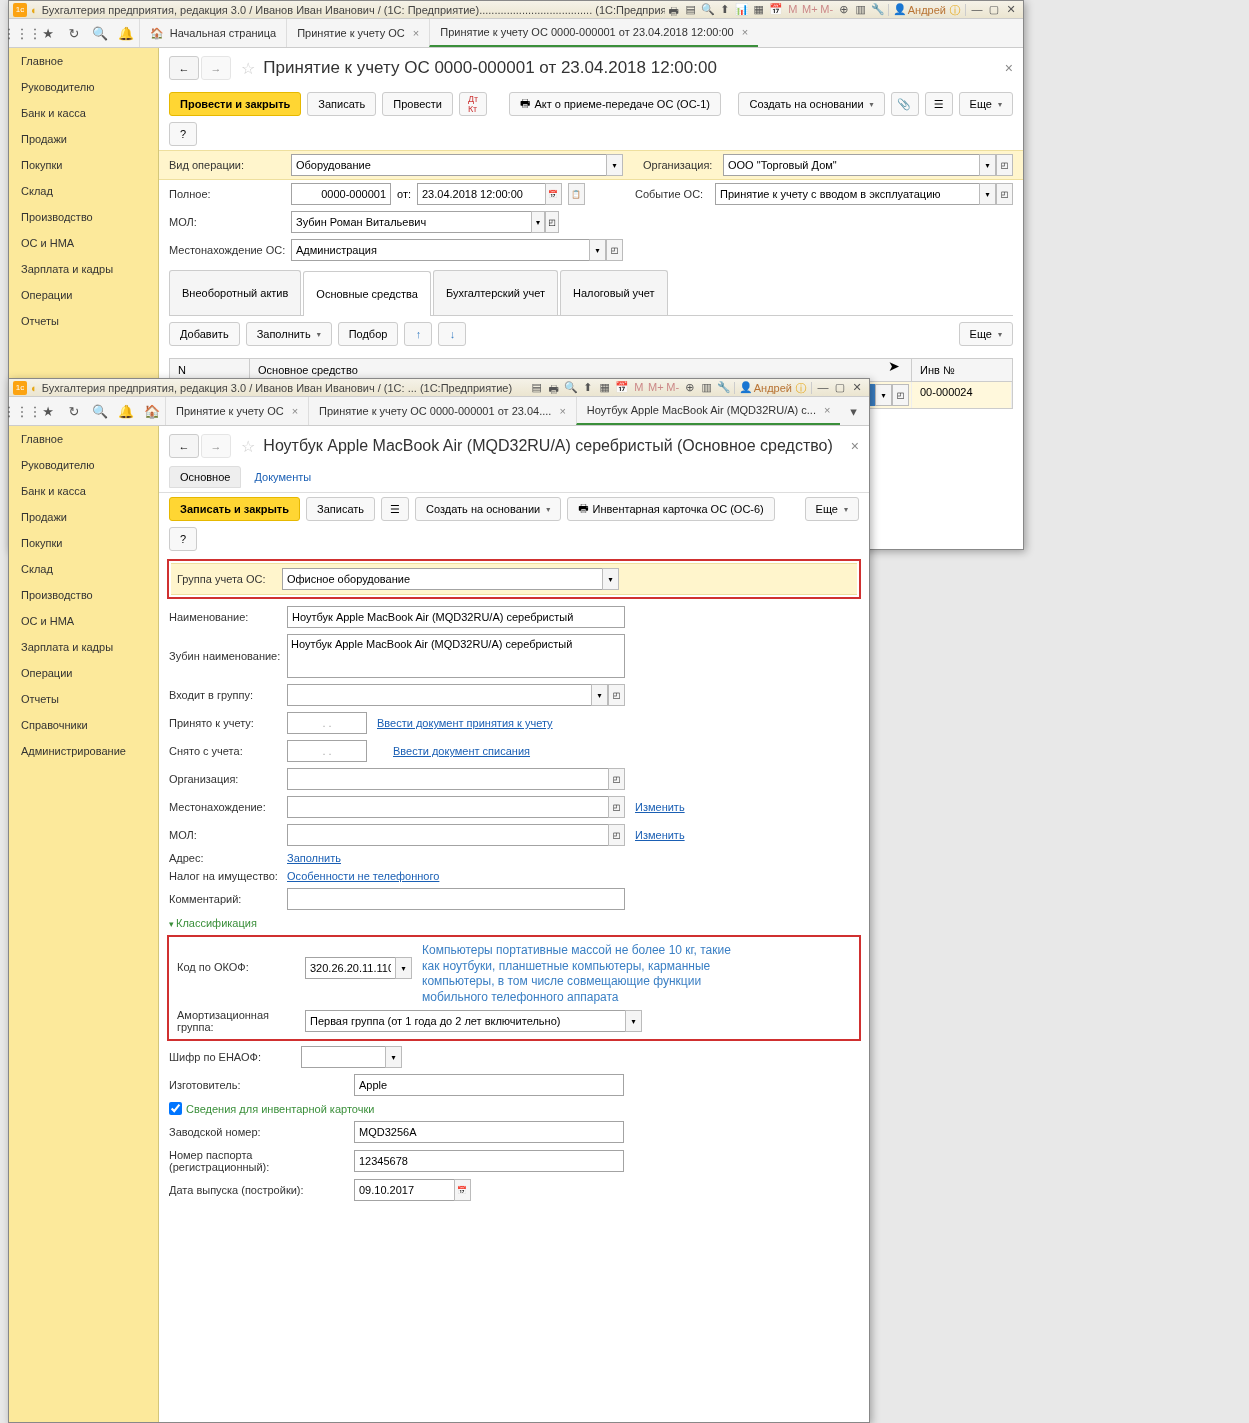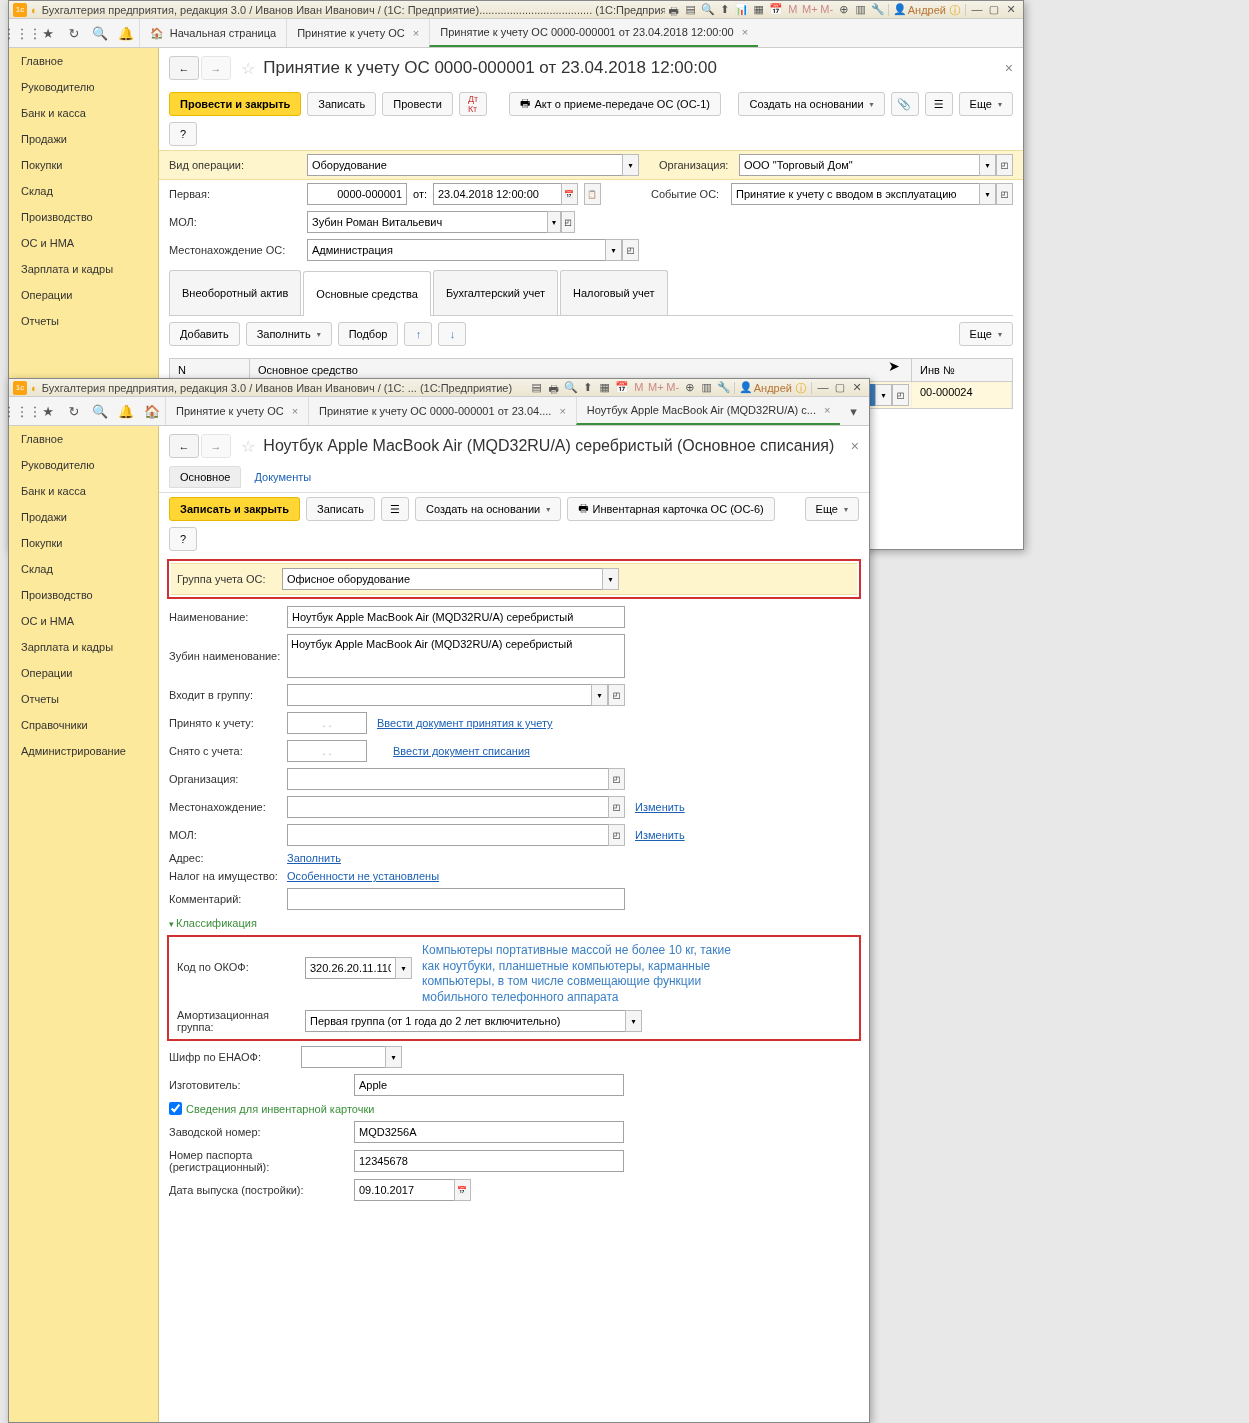--- a/index.html
+++ b/index.html
@@ -24,21 +24,21 @@
 .star{font-size:16px;color:#ccc;margin:0 8px}
 .ptitle{font-size:17px;color:#333}
 .closex{margin-left:auto;font-size:14px;cursor:pointer;color:#888}
 .toolbar{display:flex;align-items:center;padding:4px 10px;gap:6px;flex-wrap:wrap}
 .btn{height:24px;padding:0 10px;border:1px solid #ccc;border-radius:3px;background:#f8f8f8;cursor:pointer;display:flex;align-items:center;white-space:nowrap}
 .btn.primary{background:#ffd633;border-color:#e6b800;font-weight:bold}
 .btn.icon{padding:0;width:28px;justify-content:center}
 .btn.split::after{content:"▾";margin-left:6px;font-size:8px;color:#666}
 .formrow{display:flex;align-items:center;padding:3px 10px}
 .formrow.hl{background:#fff5cc;border-top:1px solid #eedf9e;border-bottom:1px solid #eedf9e}
-.flabel{width:138px;color:#333}
+.flabel{width:122px;color:#333}
 .flabel2{width:105px;color:#333}
 .input{height:22px;border:1px solid #a3a3a3;padding:0 4px;background:#fff}
 .dd{position:relative;display:flex}
 .dd .input{border-right:none}
 .ddbtn{width:17px;height:22px;border:1px solid #bbb;background:#f5f5f5;display:flex;align-items:center;justify-content:center;font-size:8px;cursor:pointer}
 .subtabs{display:flex;border-bottom:1px solid #ccc;margin:6px 10px 0}
 .subtab{padding:16px 12px;border:1px solid #ccc;border-bottom:none;margin-right:2px;background:#f5f5f5;cursor:pointer;border-radius:3px 3px 0 0}
 .subtab.active{background:#fff;position:relative;top:1px}
 .table{margin:6px 10px;border:1px solid #ccc}
 .thead{display:flex;background:#f5f5f5;border-bottom:1px solid #ccc}
@@ -149,21 +149,21 @@
             <div class="ddbtn">▾</div>
           </div>
         <span class="flabel" style="width:80px;margin-left:20px">Организация:</span>
         <div class="dd" style="flex:1">
             <input class="input" style="flex: 1 1 0%;" value="ООО &quot;Торговый Дом&quot;">
             <div class="ddbtn">▾</div>
             <div class="ddbtn">◰</div>
           </div>
       </div>
       <div class="formrow">
-        <span class="flabel">Первая:</span>
+        <span class="flabel">Полное:</span>
         <input class="input" style="width: 100px; text-align: right;" value="0000-000001">
         <span style="margin:0 6px">от:</span>
         <div class="dd">
             <input class="input" style="width: 128px;" value="23.04.2018 12:00:00">
             <div class="ddbtn">📅</div>
           </div>
         <div class="ddbtn" style="margin-left:6px">📋</div>
         <span class="flabel" style="width:80px;margin-left:50px">Событие ОС:</span>
         <div class="dd" style="flex:1">
             <input class="input" style="flex: 1 1 0%;" value="Принятие к учету с вводом в эксплуатацию">
@@ -285,21 +285,21 @@
       <div class="sitem">Операции</div>
       <div class="sitem">Отчеты</div>
       <div class="sitem">Справочники</div>
       <div class="sitem">Администрирование</div>
     </div>
     <div class="content">
       <div class="pagehead">
         <div class="navbtn">←</div>
         <div class="navbtn" style="opacity:.5">→</div>
         <span class="star">☆</span>
-        <span class="ptitle" style="font-size:16px">Ноутбук Apple MacBook Air (MQD32RU/A) серебристый (Основное списания)</span>
+        <span class="ptitle" style="font-size:16px">Ноутбук Apple MacBook Air (MQD32RU/A) серебристый (Основное средство)</span>
         <span class="closex">×</span>
       </div>
       <div style="padding:0 10px 4px;border-bottom:1px solid #ddd">
         <span style="background:#eee;border:1px solid #ddd;padding:4px 10px;border-radius:3px 3px 0 0;display:inline-block">Основное</span>
         <span class="link" style="margin-left:10px;text-decoration:none">Документы</span>
       </div>
       <div class="toolbar">
         <div class="btn primary">Записать и закрыть</div>
         <div class="btn">Записать</div>
         <div class="btn icon">☰</div>
@@ -371,21 +371,21 @@
             <div class="ddbtn">◰</div>
           </div>
         <span class="link" style="margin-left:10px">Изменить</span>
         </div>
       <div class="formrow">
           <span class="flabel2" style="width:118px">Адрес:</span>
         <span class="link">Заполнить</span>
         </div>
       <div class="formrow">
           <span class="flabel2" style="width:118px">Налог на имущество:</span>
-        <span class="link">Особенности не установлены</span>
+        <span class="link">Особенности не телефонного</span>
         </div>
       <div class="formrow">
           <span class="flabel2" style="width:118px">Комментарий:</span>
         <input class="input" style="width: 338px;">
         </div>
 
       <div class="grouphead">Классификация</div>
 
       <div class="redbox" style="margin:2px 8px;padding:4px">
         <div class="formrow" style="align-items:flex-start;padding:2px 4px">

